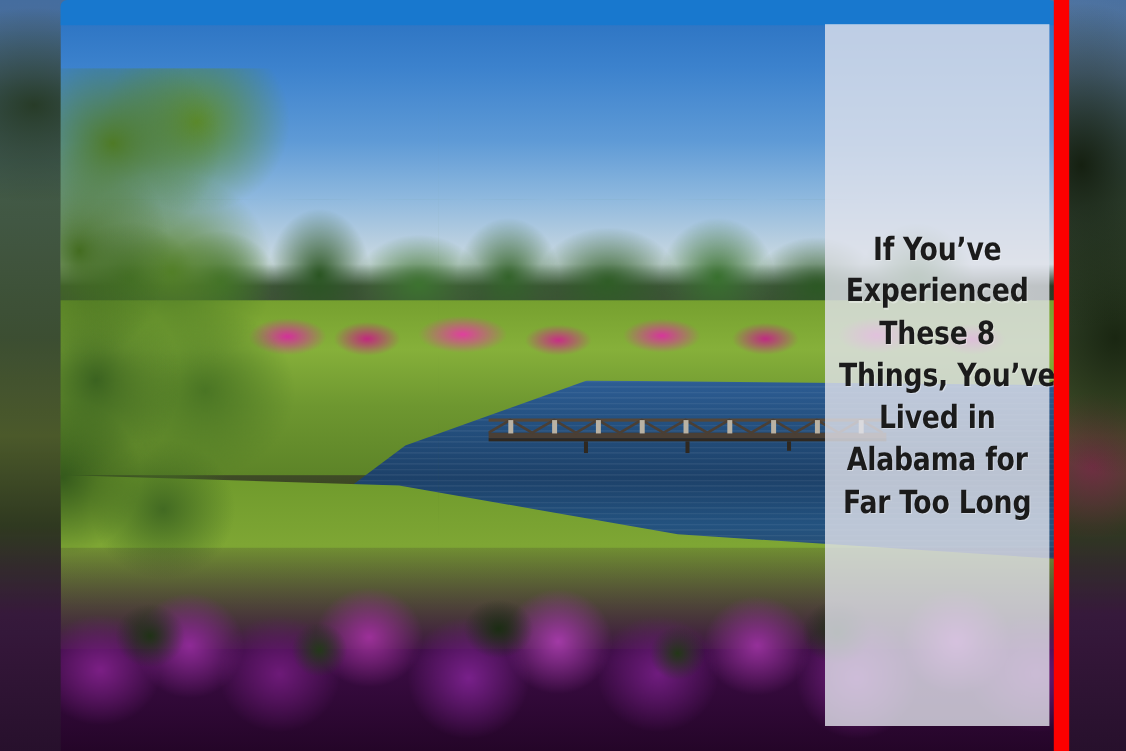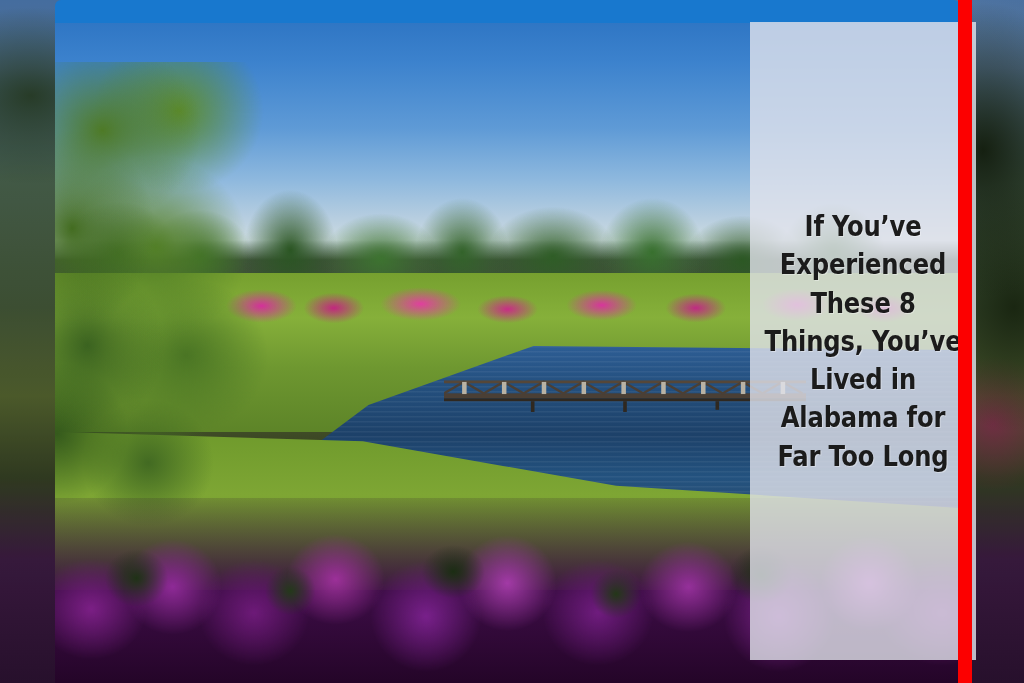--- a/index.html
+++ b/index.html
@@ -211,21 +211,21 @@
     position:absolute;
     left:958px; top:0;
     width:14px; height:683px;
     background:#fc0000;
   }
 
   
   .text-panel{
     position:absolute;
     left:750px; top:22px;
-    width:226px; height:638px;
+    width:204px; height:638px;
     background:rgba(226,228,236,.80);
     display:flex;
     align-items:center;
     justify-content:center;
   }
   .panel-inner{
     width:100%;
     padding:0 6px;
     box-sizing:border-box;
   }

